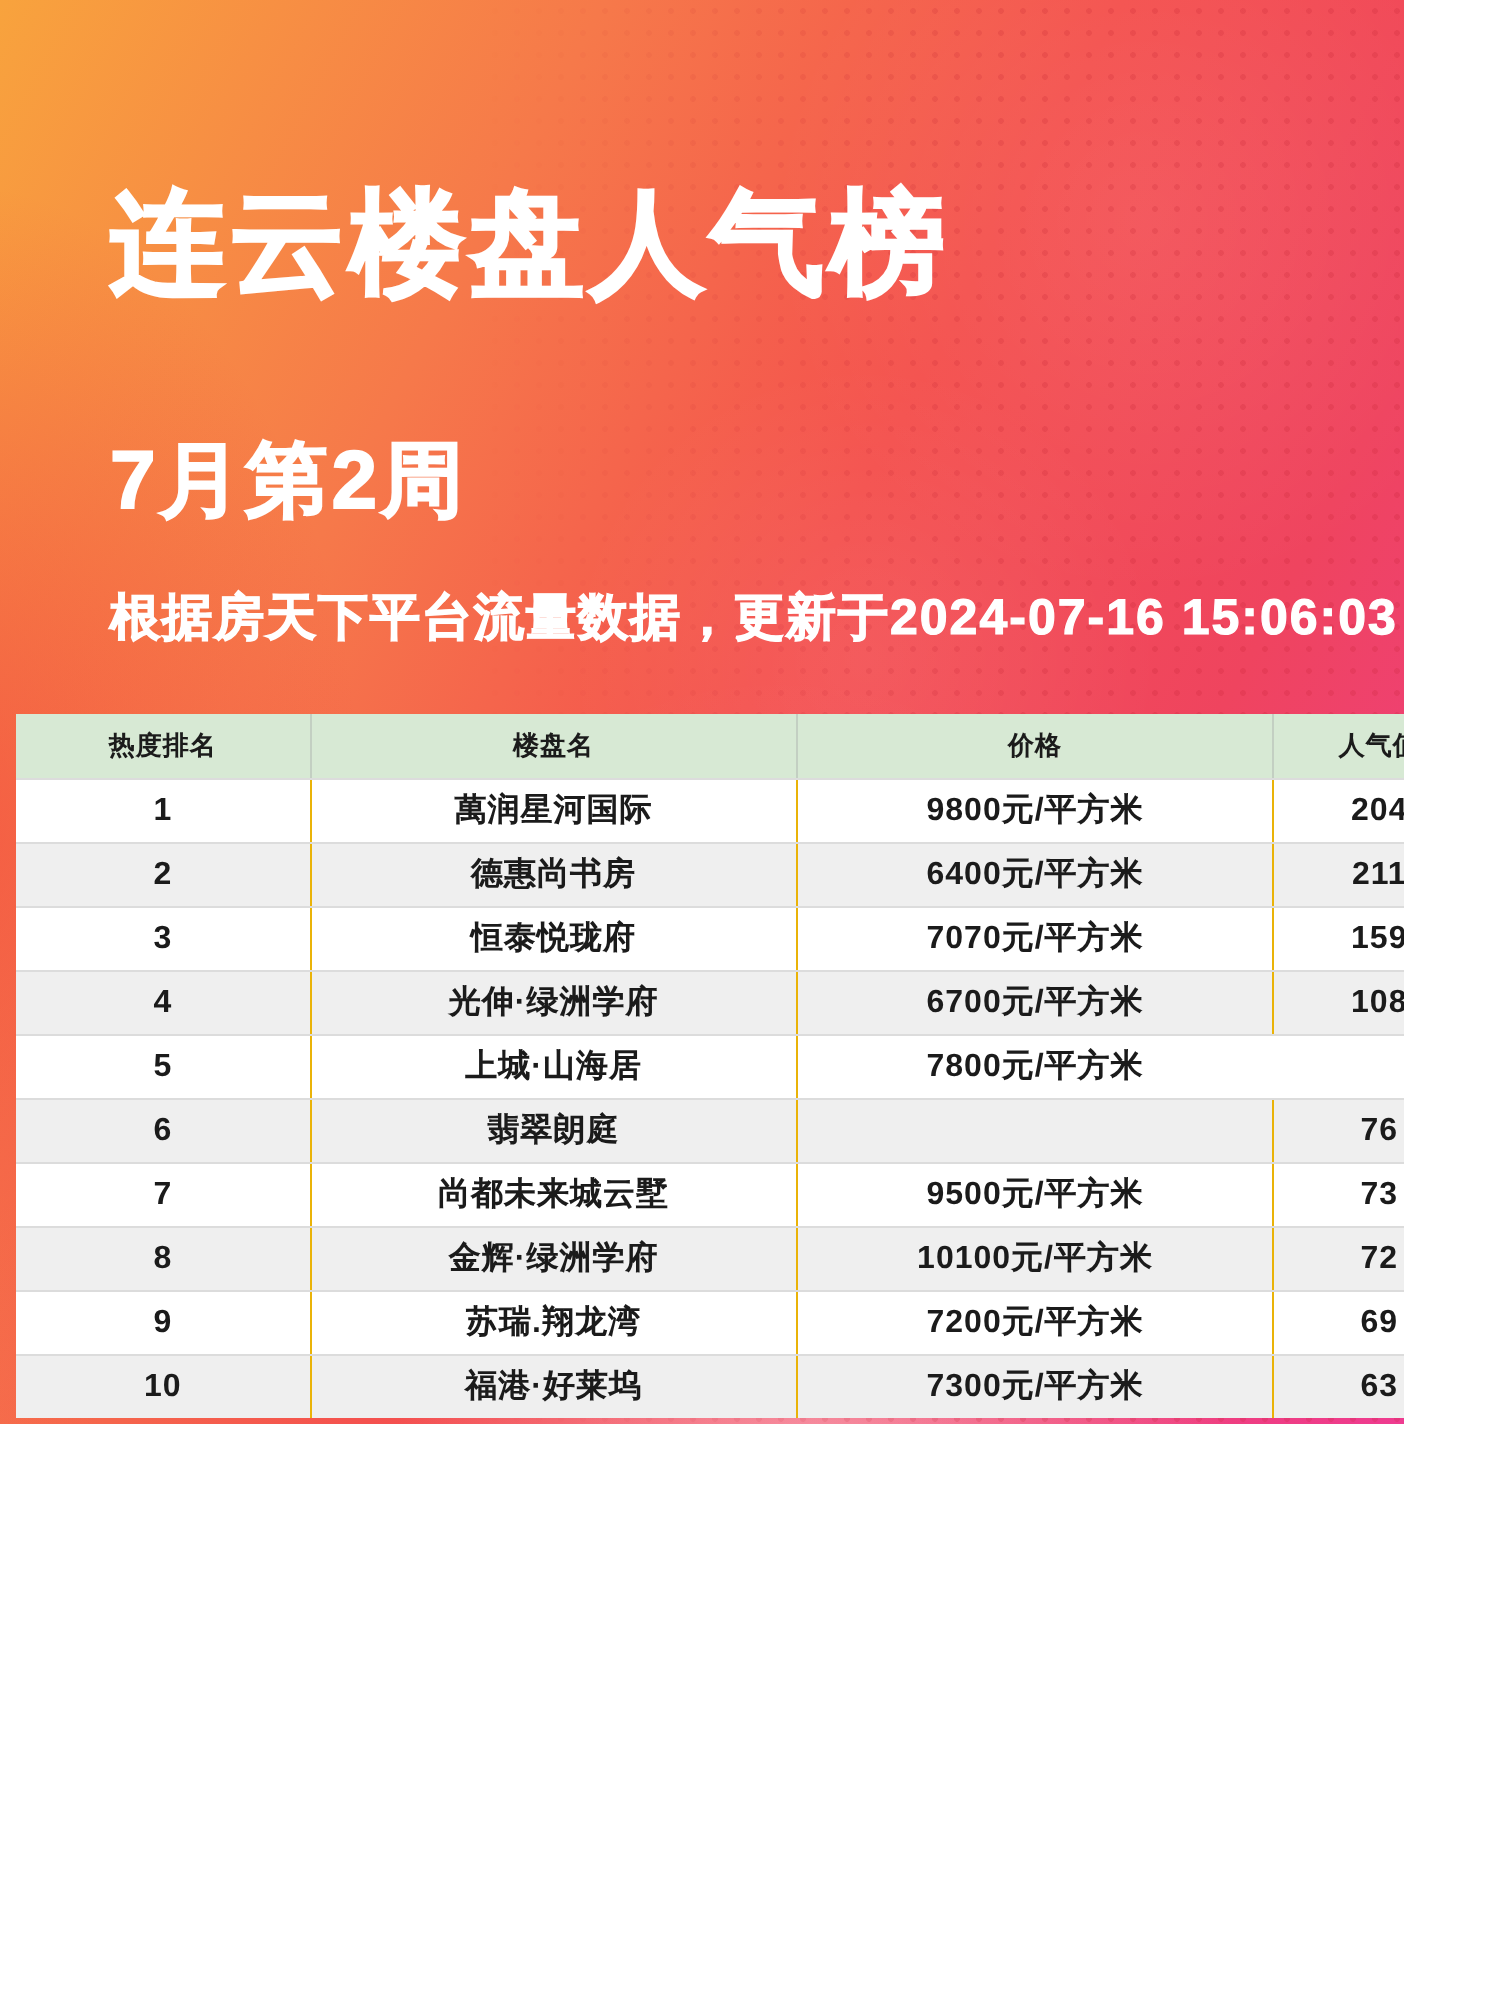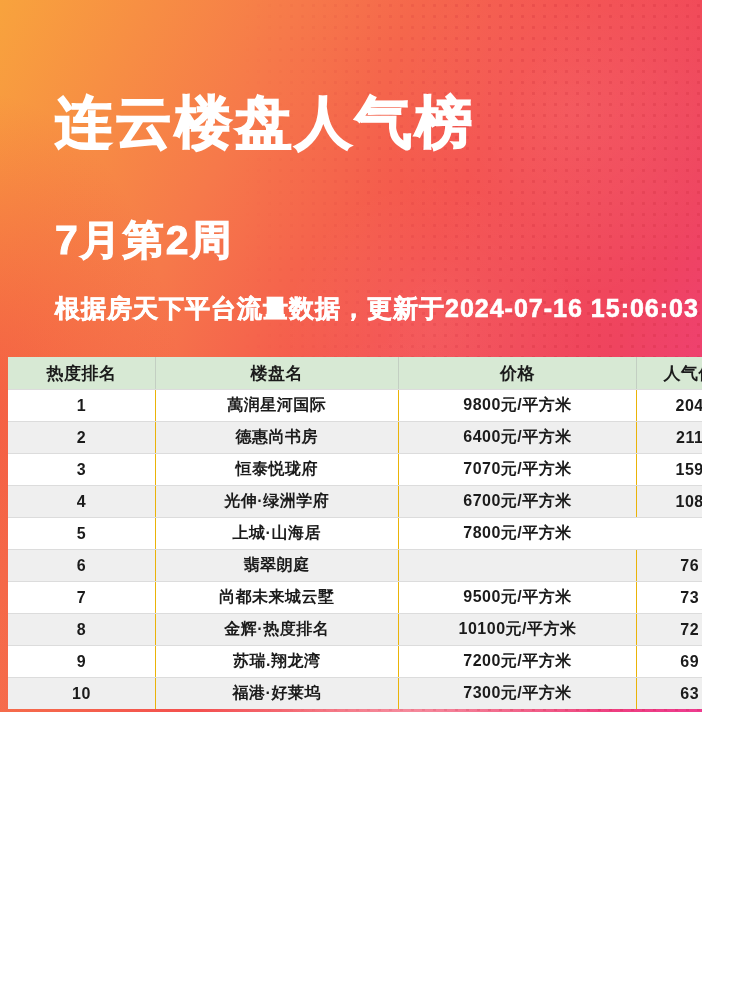--- a/index.html
+++ b/index.html
@@ -40,21 +40,21 @@
   .rank-table { position:absolute; left:8px; top:357px; width:734px; }
   .t-row { display:grid; grid-template-columns:20% 33.1% 32.5% 14.4%;
     height:32px; background:#ffffff; }
   .t-row.alt { background:#efefef; }
   .t-row.head { background:#d7e9d4; }
   .t-row + .t-row { border-top:1px solid #dcdcdc; }
   .t-cell { display:flex; align-items:center; justify-content:center;
     color:#1b1b1b; font-size:16px; font-weight:800; letter-spacing:0.5px;
     border-left:1px solid #eab308; overflow:hidden; white-space:nowrap; }
   .t-cell:first-child { border-left:none; }
-  .head .t-cell { font-size:17px; font-weight:900; border-left:1px solid #c3cfc2; }
+  .head .t-cell { font-size:13px; font-weight:900; border-left:1px solid #c3cfc2; }
   .head .t-cell:first-child { border-left:none; }
 </style>
 </head>
 <body>
 
 <div class="hero">
   <div class="hero-blob blob-a"></div>
   <div class="hero-blob blob-b"></div>
   <div class="hero-blob blob-c"></div>
   <div class="hero-dots"></div>
@@ -115,21 +115,21 @@
 
     <div class="t-row">
       <div class="t-cell">7</div>
       <div class="t-cell">尚都未来城云墅</div>
       <div class="t-cell">9500元/平方米</div>
       <div class="t-cell">73</div>
     </div>
 
     <div class="t-row alt">
       <div class="t-cell">8</div>
-      <div class="t-cell">金辉·热度排名</div>
+      <div class="t-cell">金辉·绿洲学府</div>
       <div class="t-cell">10100元/平方米</div>
       <div class="t-cell">72</div>
     </div>
 
     <div class="t-row">
       <div class="t-cell">9</div>
       <div class="t-cell">苏瑞.翔龙湾</div>
       <div class="t-cell">7200元/平方米</div>
       <div class="t-cell">69</div>
     </div>

